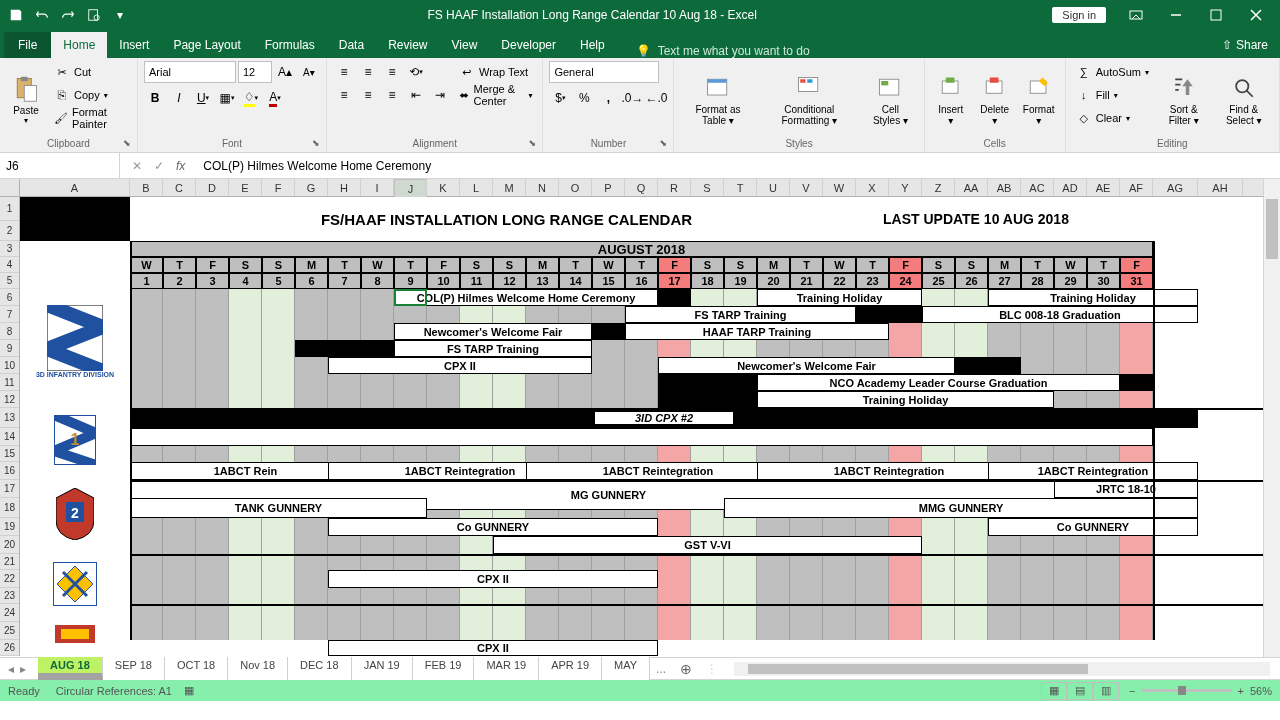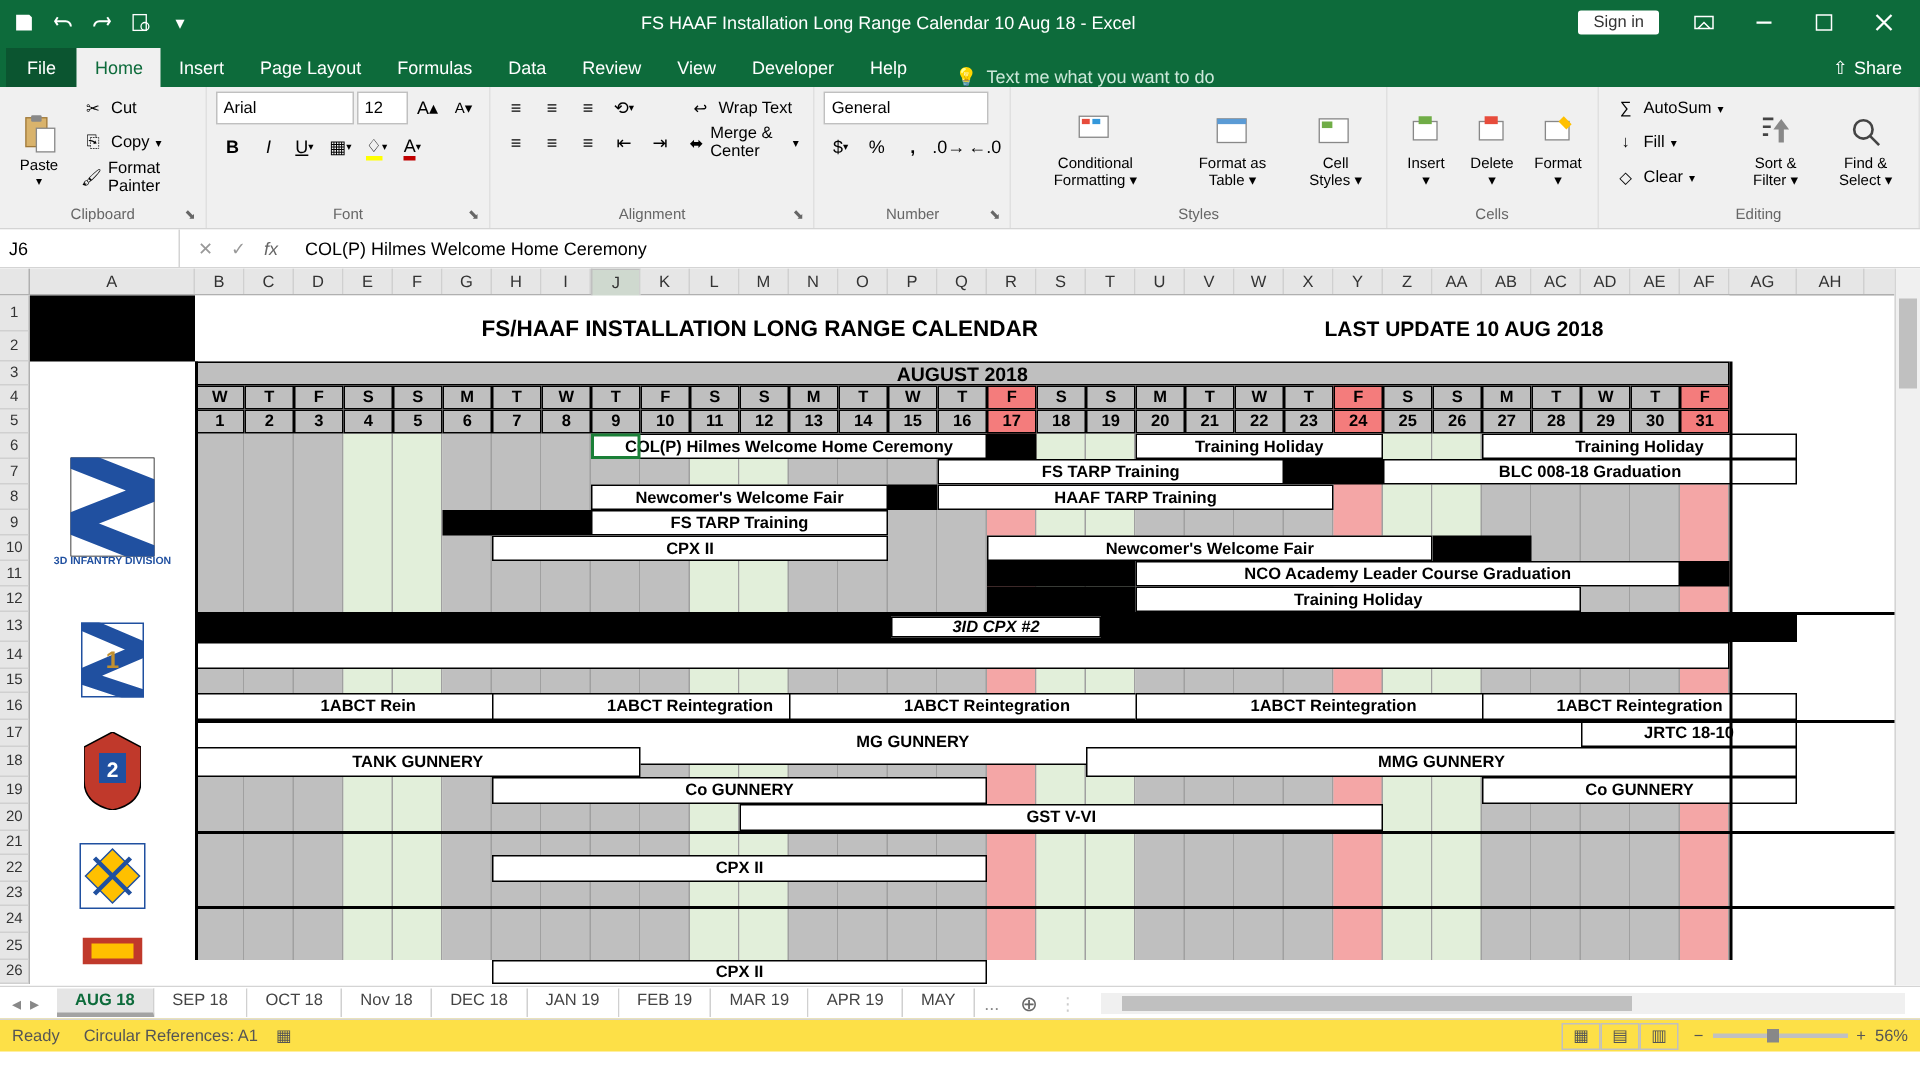--- a/index.html
+++ b/index.html
@@ -63,27 +63,27 @@
 .daycol { position: absolute; top: 0; bottom: 0; z-index: 1; }
 .section-line { position: absolute; left: 0; right: 0; height: 2px; background: #000; z-index: 6; }
 .vsb { position: absolute; top: 0; right: 0; width: 17px; bottom: 0; background: #f0f0f0; border-left: 1px solid #d4d4d4; }
 .vsb-thumb { position: absolute; left: 2px; right: 2px; top: 20px; height: 60px; background: #c0c0c0; }
 
 
 .sheet-tabs { height: 22px; background: #fff; border-top: 1px solid #d4d4d4; display: flex; align-items: center; padding-left: 6px; gap: 0; }
 .st-nav { display: flex; gap: 2px; padding-right: 10px; }
 .st-nav span { color: #888; cursor: pointer; padding: 0 2px; }
 .stab { padding: 2px 12px; font-size: 11px; border-right: 1px solid #d0d0d0; cursor: pointer; color: #444; background: #fff; }
-.stab.active { border-bottom: 3px solid #a3a3a3; color: #0d6b3b; font-weight: 700; background: #e5e5e5; text-align: right; }
+.stab.active { border-bottom: 7px solid #a3a3a3; color: #0d6b3b; font-weight: 700; background: #bef264; text-align: right; }
 .stab-add { padding: 0 8px; cursor: pointer; font-size: 14px; color: #666; }
 .hsb { flex: 1; margin: 0 10px; height: 14px; background: #f0f0f0; position: relative; }
 .hsb::before { content: ''; position: absolute; left: 14px; width: 340px; top: 2px; bottom: 2px; background: #c0c0c0; }
 
 
-.statusbar { height: 22px; background: #fde047; border-top: 1px solid #d4d4d4; display: flex; align-items: center; padding: 0 8px; font-size: 11px; color: #555; }
+.statusbar { height: 22px; background: #86efac; border-top: 1px solid #d4d4d4; display: flex; align-items: center; padding: 0 8px; font-size: 11px; color: #555; }
 .statusbar .sp { flex: 1; }
 .view-btns { display: flex; gap: 0; }
 .view-btn { width: 26px; height: 18px; border: 1px solid #c0c0c0; display: flex; align-items: center; justify-content: center; cursor: pointer; }
 .zoom { display: flex; align-items: center; gap: 6px; margin-left: 10px; }
 .zoom-slider { width: 90px; height: 3px; background: #c0c0c0; position: relative; }
 .zoom-slider::after { content: ''; position: absolute; left: 36px; top: -3px; width: 8px; height: 9px; background: #888; }
 
 .logo-box { position: absolute; border: none; display: flex; flex-direction: column; align-items: center; justify-content: center; z-index: 7; }
 </style>
 </head>
@@ -278,32 +278,32 @@
       </div>
     </div>
     <div class="group-label">Number</div>
     <div class="dlauncher">⬊</div>
   </div>
 
   <div class="group">
     <div class="group-body">
       <div class="big-btn">
           <svg class="ico" viewBox="0 0 32 32">
+            <rect x="4" y="6" width="22" height="18" fill="#fff" stroke="#888"></rect>
+            <rect x="4" y="6" width="22" height="4" fill="#5b9bd5"></rect>
+          </svg>
+          <div class="lbl"><span>Format as Table</span> ▾</div>
+        </div>
+      <div class="big-btn">
+          <svg class="ico" viewBox="0 0 32 32">
             <rect x="4" y="4" width="22" height="16" fill="#fff" stroke="#888"></rect>
             <rect x="6" y="6" width="6" height="4" fill="#e74c3c"></rect>
             <rect x="14" y="6" width="6" height="4" fill="#3498db"></rect>
           </svg>
           <div class="lbl"><span>Conditional Formatting</span> ▾</div>
-        </div>
-      <div class="big-btn">
-          <svg class="ico" viewBox="0 0 32 32">
-            <rect x="4" y="6" width="22" height="18" fill="#fff" stroke="#888"></rect>
-            <rect x="4" y="6" width="22" height="4" fill="#5b9bd5"></rect>
-          </svg>
-          <div class="lbl"><span>Format as Table</span> ▾</div>
         </div>
       <div class="big-btn">
           <svg class="ico" viewBox="0 0 32 32">
             <rect x="4" y="6" width="22" height="18" fill="#fff" stroke="#888"></rect>
             <rect x="6" y="8" width="8" height="5" fill="#70ad47"></rect>
           </svg>
           <div class="lbl"><span>Cell Styles</span> ▾</div>
         </div>
     </div>
     <div class="group-label">Styles</div>

